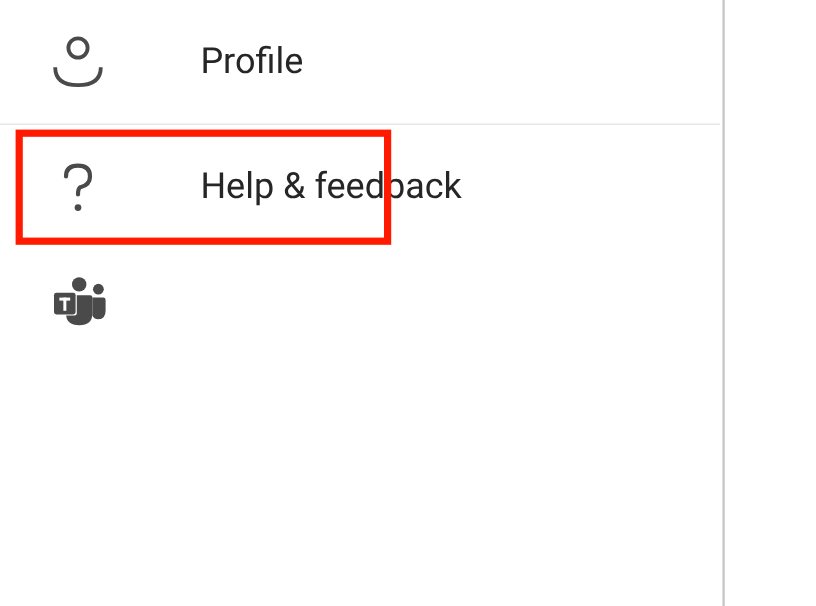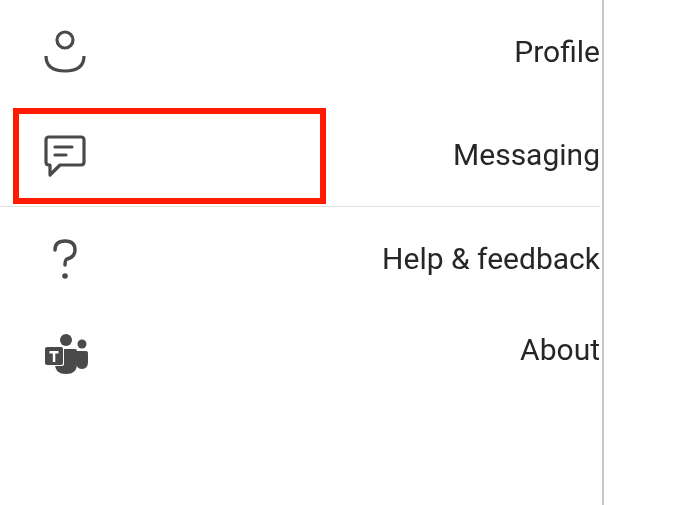--- a/index.html
+++ b/index.html
@@ -21,21 +21,20 @@
       top: 0;
       width: 2px;
       height: 100%;
       background: #c8c8c8;
     }
     .menu-item {
       display: flex;
       align-items: center;
       height: 103px;
       padding-left: 42px;
-      justify-content: space-between;
     }
     .menu-item.last {
       height: 94px;
       align-items: flex-start;
       padding-top: 22px;
     }
     .icon-slot {
       width: 80px;
       display: flex;
       align-items: center;
@@ -72,30 +71,20 @@
   <div class="menu-item">
     <span class="icon-slot">
       <svg width="46" height="46" viewBox="0 0 46 46">
         <circle cx="23" cy="11" r="8" fill="none" stroke="#4a4a4a" stroke-width="3.2"></circle>
         <path d="M4 27 Q4 42 23 42 Q42 42 42 27" fill="none" stroke="#4a4a4a" stroke-width="3.2"></path>
       </svg>
     </span>
     <span class="label">Profile</span>
   </div>
 
-  <div class="menu-item">
-    <span class="icon-slot">
-      <svg width="46" height="46" viewBox="0 0 46 46">
-        <path d="M7 5 H39 Q42 5 42 8 V30 Q42 33 39 33 H18 L8 43 V33 H7 Q4 33 4 30 V8 Q4 5 7 5 Z" fill="none" stroke="#4a4a4a" stroke-width="3.2" stroke-linejoin="round"></path>
-        <line x1="13" y1="15" x2="30" y2="15" stroke="#4a4a4a" stroke-width="3.2" stroke-linecap="round"></line>
-        <line x1="13" y1="23" x2="24" y2="23" stroke="#4a4a4a" stroke-width="3.2" stroke-linecap="round"></line>
-      </svg>
-    </span>
-    <span class="label">Messaging</span>
-  </div>
 
 
   <div class="divider"></div>
 
   <div class="menu-item">
     <span class="icon-slot">
       <svg width="44" height="46" viewBox="0 0 44 46">
         <path d="M13 14 Q13 5 23 5 Q33 5 33 14 Q33 21 25 23 Q23 24 23 29" fill="none" stroke="#4a4a4a" stroke-width="3.5" stroke-linecap="round"></path>
         <circle cx="23" cy="40" r="2.8" fill="#4a4a4a"></circle>
       </svg>
@@ -109,20 +98,19 @@
         <circle cx="24" cy="8" r="6" fill="#4a4a4a"></circle>
         <circle cx="40" cy="12" r="4.5" fill="#4a4a4a"></circle>
         <path d="M15 17 H33 Q35 17 35 19 V32 Q35 42 24 42 Q13 42 13 32 V19 Q13 17 15 17 Z" fill="#4a4a4a"></path>
         <path d="M36 19 H44 Q46 19 46 21 V30 Q46 37 40 37 Q36 37 35 34 V19 Z" fill="#4a4a4a"></path>
         <rect x="2" y="14" width="20" height="20" rx="2" fill="#fff"></rect>
         <rect x="3" y="15" width="18" height="18" rx="2" fill="#4a4a4a"></rect>
         <rect x="7.5" y="19" width="9" height="2.5" fill="#fff"></rect>
         <rect x="10.8" y="19" width="2.5" height="11" fill="#fff"></rect>
       </svg>
     </span>
-    <span class="label">About</span>
   </div>
 
 </div>
 
 <div class="sep"></div>
 
 <div class="highlight"></div>
 
 </body></html>

